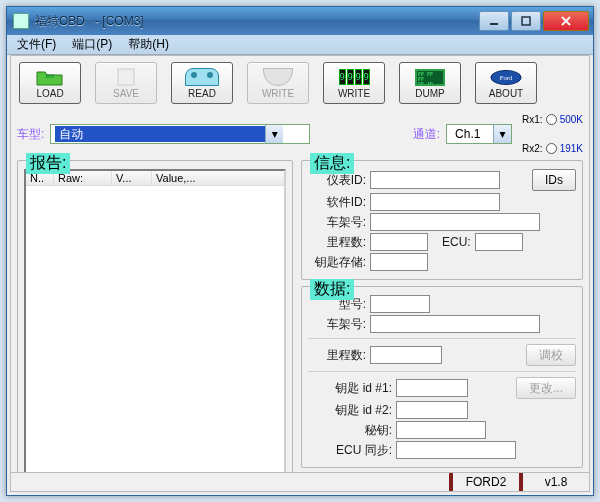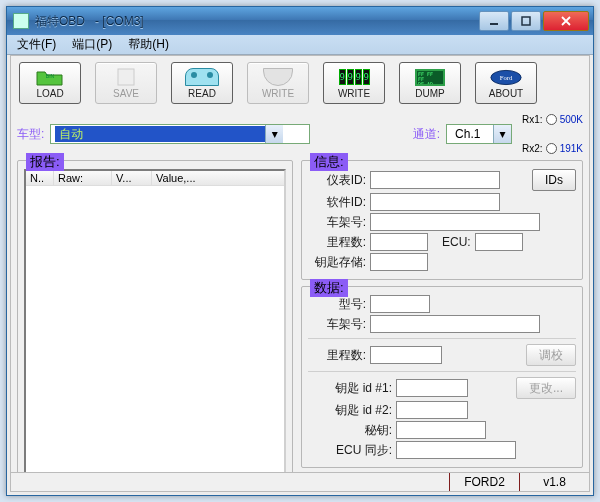--- a/index.html
+++ b/index.html
@@ -98,21 +98,21 @@
     display:flex; align-items:center; gap:6px;
     padding: 4px 0 6px 0;
   }
   .lbl { color:#8b5cf6; }
   .combo {
     border: 1px solid #7a7; background:#fff; height:20px;
     display:inline-flex; align-items:center;
     padding: 0 0 0 4px;
     font-size:12px;
   }
-  .combo .sel { background:#2254c8; color:#bef264; padding:0 4px; min-width: 210px; height:16px; line-height:16px;}
+  .combo .sel { background:#2254c8; color:#ffffff; padding:0 4px; min-width: 210px; height:16px; line-height:16px;}
   .combo .dd {
     width: 18px; height: 18px;
     background:linear-gradient(#e8f0fb,#c6d8ec);
     border-left:1px solid #8ab;
     display:flex;align-items:center;justify-content:center;
   }
   .combo.small .sel{min-width:42px;background:#fff;color:#000;}
   .radio {
     width:11px;height:11px;border-radius:50%;
     border:1px solid #555; background:#fff;
@@ -122,21 +122,21 @@
   .cols { display:flex; gap:8px; }
 
   
   .group {
     border:1px solid #b7b7b7; border-radius:2px;
     padding: 6px 6px 6px 6px;
     position:relative; background:#f0f0f0;
   }
   .group > .legend {
     position:absolute; top:-8px; left:8px;
-    background:#8b5cf6; padding:0 4px; font-size:13px;
+    background:#5eead4; padding:0 4px; font-size:16px;
   }
   .report { width: 276px; height: 330px; }
   .report .rlist {
     border: 2px inset #d0d0d0;
     background:#ffffff;
     height: 305px;
     margin-top:2px;
   }
   .rhead { display:flex; border-bottom:1px solid #ddd;}
   .rhead div {
@@ -165,21 +165,21 @@
   .btn.disabled { color:#a0a0a0; border-color:#c1c1c1; }
   .sep { height:1px; background:#cfcfcf; margin:5px 0;}
 
   .status {
     position:absolute; left:3px; right:3px; bottom:3px;
     height:20px; border:1px solid #bbb;
     display:flex; justify-content:flex-end; align-items:center;
     background:#f0f0f0;
   }
   .status .cell {
-    border-left:1px solid #7f1d1d; height:100%;
+    border-left:4px solid #7f1d1d; height:100%;
     display:flex;align-items:center; padding:0 10px;
     min-width:70px; justify-content:center;
   }
 </style>
 </head>
 <body>
 
 <div class="window">
 
   <div class="titlebar">

